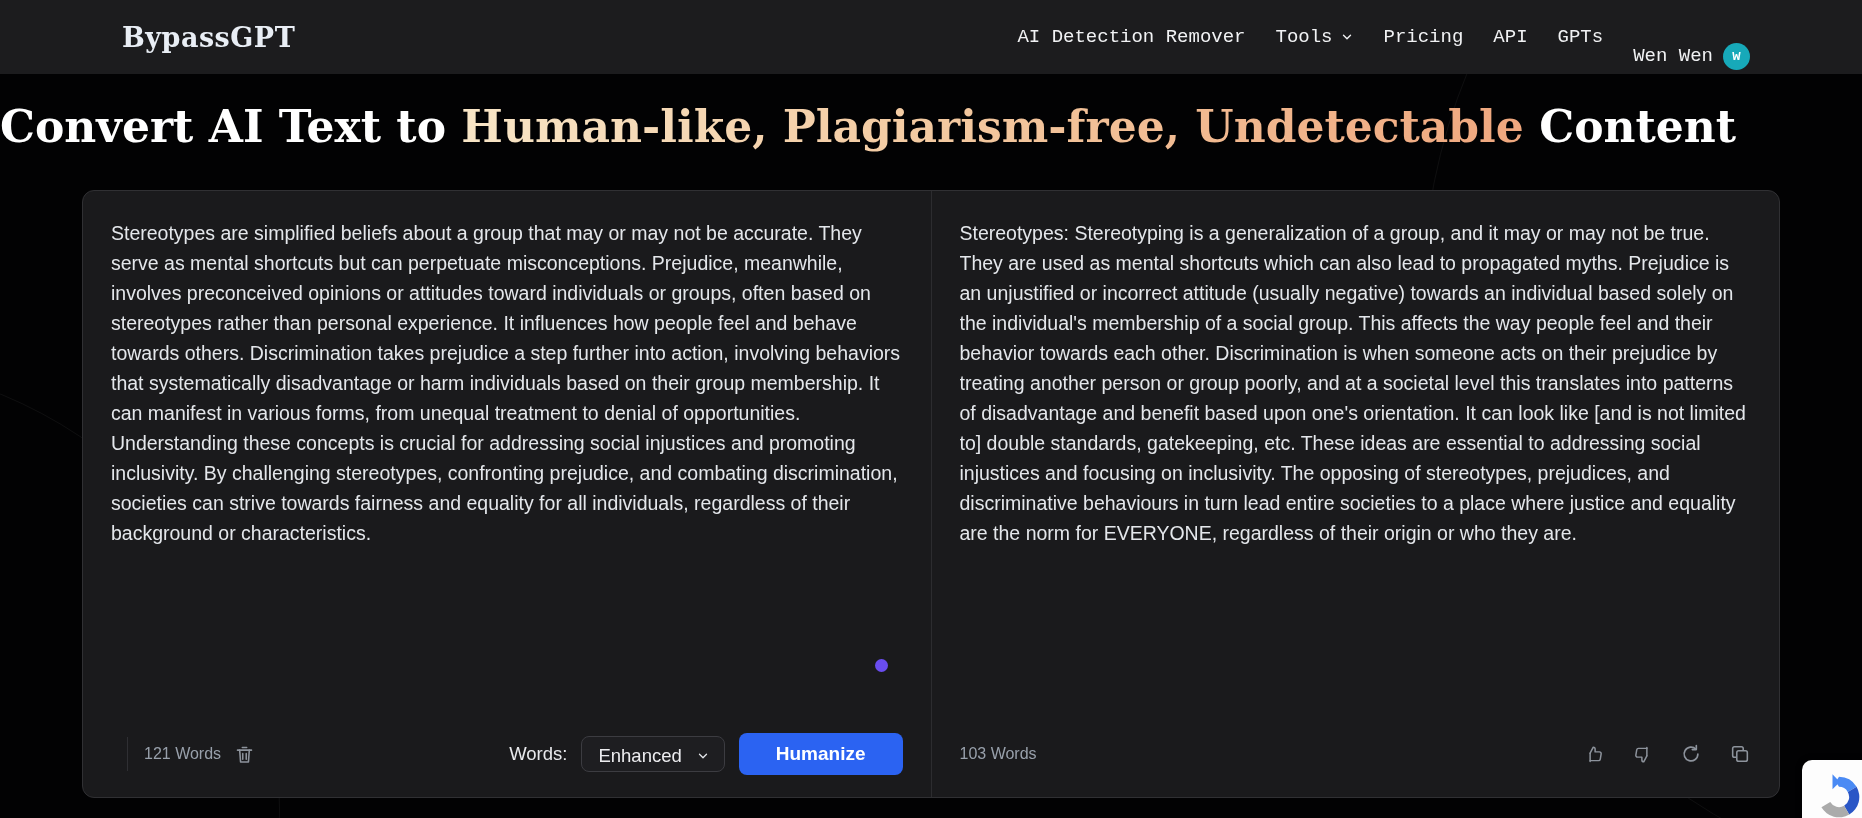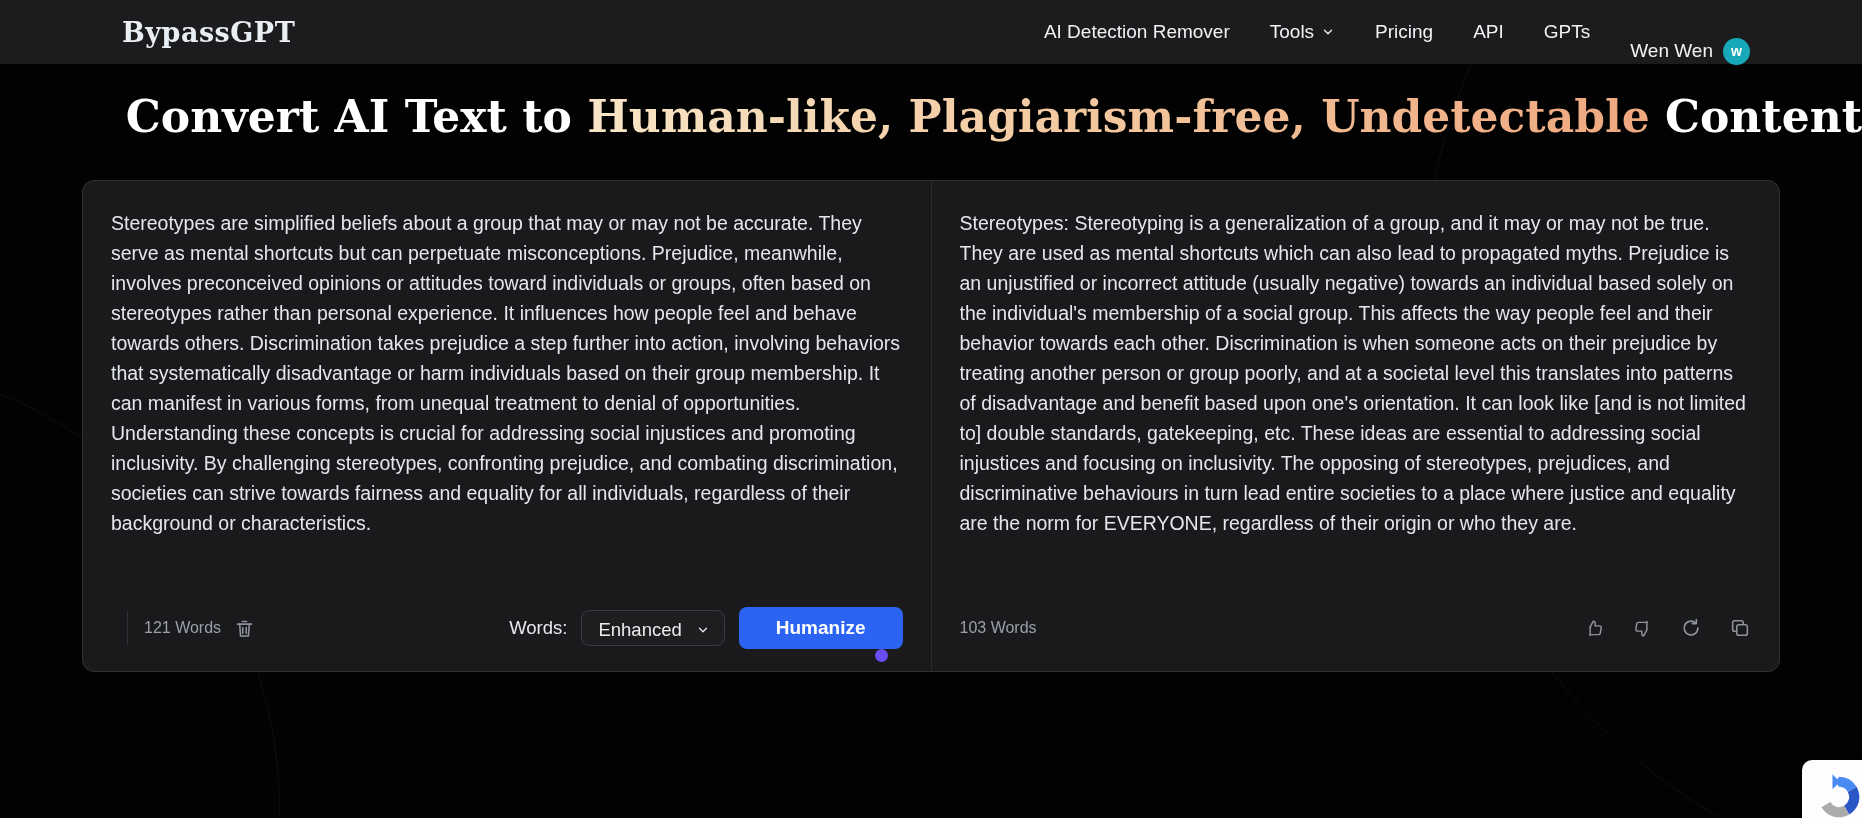--- a/index.html
+++ b/index.html
@@ -12,60 +12,60 @@
     position:relative;
   }
   
   .deco { position:absolute; border:1px solid rgba(255,255,255,0.05); border-radius:50%; pointer-events:none; }
   .deco-left { width:900px; height:900px; left:-620px; top:360px; }
   .deco-right { width:1200px; height:1200px; right:-760px; top:-300px; }
 
   
   .nav {
     position:relative; z-index:2;
-    height:64px; background:#1c1c1e;
+    height:74px; background:#1c1c1e;
     display:flex; align-items:center;
     padding:0 112px 0 122px;
   }
   .logo {
     font-family:"DejaVu Serif", serif;
     font-weight:bold; font-size:27px; color:#e9eef5; letter-spacing:.5px;
     cursor:pointer;
   }
-  .nav-right { margin-left:auto; display:flex; align-items:center; gap:40px; }
+  .nav-right { margin-left:auto; display:flex; align-items:center; gap:30px;font-family:Liberation Mono, monospace; }
   .nav-item {
     font-size:19px; color:#f1f2f4; cursor:pointer; display:flex; align-items:center; gap:7px;
     white-space:nowrap;
   }
   .chev { width:14px; height:14px; stroke:#cfd2d6; }
   .user { display:flex; align-items:center; gap:10px; cursor:pointer;margin-top:38px; }
   .avatar {
     width:27px; height:27px; border-radius:50%;
     display:flex; align-items:center; justify-content:center;
     color:#fff; font-size:14px; font-weight:bold;
   }
 
   
-  .hero { margin-top:27px; text-align:right; white-space:nowrap; position:relative; z-index:2; }
+  .hero { margin-top:27px; text-align:left; white-space:nowrap; position:relative; z-index:2; }
   .hero h1 {
     font-family:"DejaVu Serif", serif;
     font-weight:bold; font-size:44px; color:#ffffff; letter-spacing:0px;
     display:inline-block;
   }
   .hl {
     background:linear-gradient(90deg,#f8e5c6 0%, #f3c9a0 45%, #efa77e 100%);
     -webkit-background-clip:text; background-clip:text;
     -webkit-text-fill-color:transparent; color:transparent;
   }
 
   
   .workspace {
     position:relative; z-index:2;
     margin:38px 82px 0;
-    height:492px;
+    height:608px;
     background:#1a1a1c;
     border:1px solid #303033;
     border-radius:12px;
     display:flex;
   }
   .pane { flex:1; display:flex; flex-direction:column; padding:27px 28px 20px; min-width:0; }
   .pane-divider { width:1px; background:#2c2c2f; }
   .pane-text { flex:1; font-size:19.5px; line-height:30px; color:#e4e7eb; overflow:hidden; }
 
   .caret-dot { position:absolute; width:13px; height:13px; border-radius:50%; left:792px; top:468px; }

